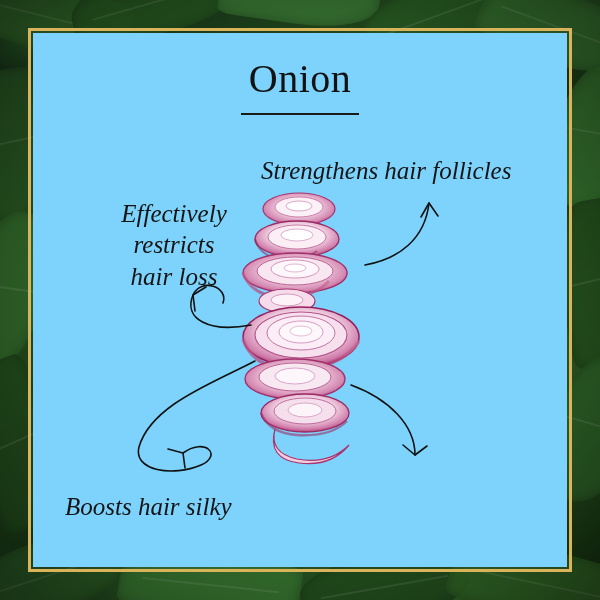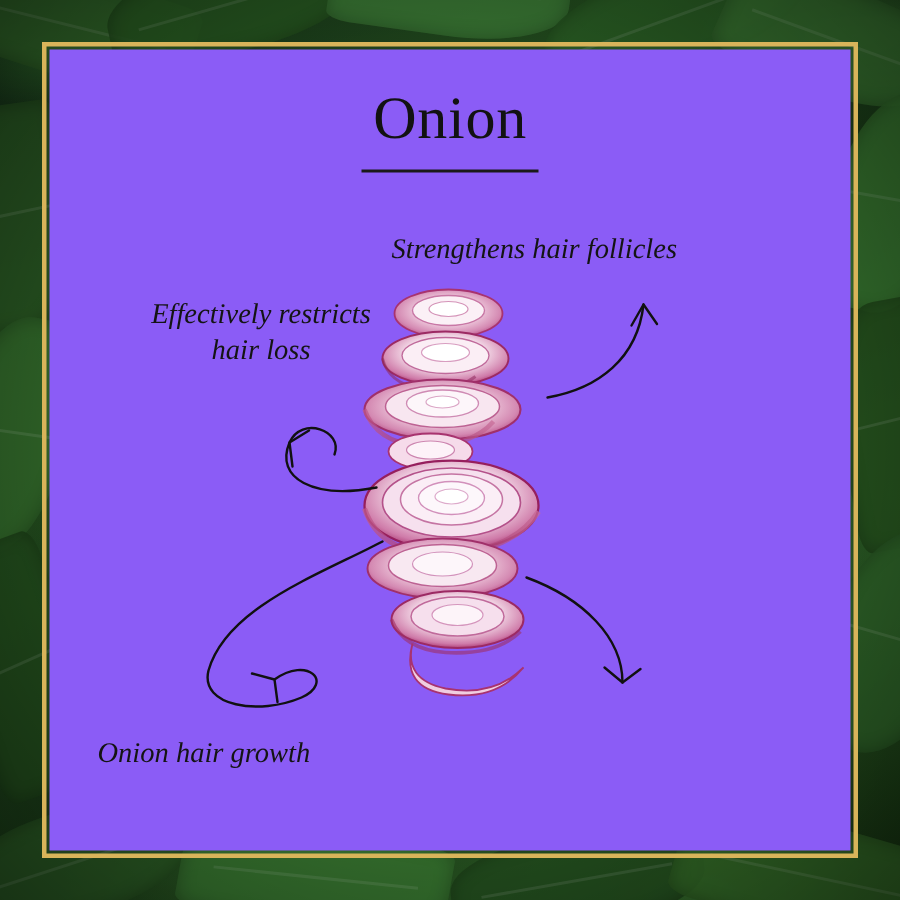--- a/index.html
+++ b/index.html
@@ -66,21 +66,21 @@
     border: 3px solid #d9b45a;
     background: rgba(255,255,255,0.02);
     box-sizing: border-box;
   }
   .card {
     position: absolute;
     left: 33px;
     top: 33px;
     width: 534px;
     height: 534px;
-    background: #8b5cf6;
+    background: #7dd3fc;
     box-sizing: border-box;
   }
 
   
   .title {
     position: absolute;
     left: 0;
     top: 22px;
     width: 534px;
     text-align: center;
@@ -98,21 +98,21 @@
     margin-left: -59px;
     background: #1a1a1a;
   }
 
   
   .label {
     position: absolute;
     font-family: "Liberation Serif", serif;
     font-style: italic;
     color: #141414;
-    font-size: 19px;
+    font-size: 25px;
     line-height: 1.25;
     white-space: pre-line;
   }
   .lbl-top-right { left: 228px; top: 122px; text-align: left; }
   .lbl-top-left  { left: 46px;  top: 165px; text-align: center; width: 190px; font-style: italic; }
   .lbl-bot-right { left: 302px; top: 418px; text-align: left; }
   .lbl-bot-left  { left: 32px;  top: 458px; text-align: left; }
 
   
   .arrows {
@@ -161,21 +161,21 @@
   <div class="gold-frame"></div>
 
   <div class="card">
 
     <div class="title">Onion</div>
     <div class="title-underline"></div>
 
     <div class="label lbl-top-right">Strengthens hair follicles</div>
     <div class="label lbl-top-left">Effectively restricts
 hair loss</div>
-    <div class="label lbl-bot-left">Onion hair growth</div>
+    <div class="label lbl-bot-left">Boosts hair silky</div>
 
     <div class="onion">
       <svg width="170" height="310" viewBox="0 0 170 310" xmlns="http://www.w3.org/2000/svg">
         <defs>
           <radialGradient id="ringFill" cx="50%" cy="45%" r="60%">
             <stop offset="0%" stop-color="#fdf4f8"></stop>
             <stop offset="45%" stop-color="#f0cfe0"></stop>
             <stop offset="80%" stop-color="#d489b2"></stop>
             <stop offset="100%" stop-color="#b1407a"></stop>
           </radialGradient>

